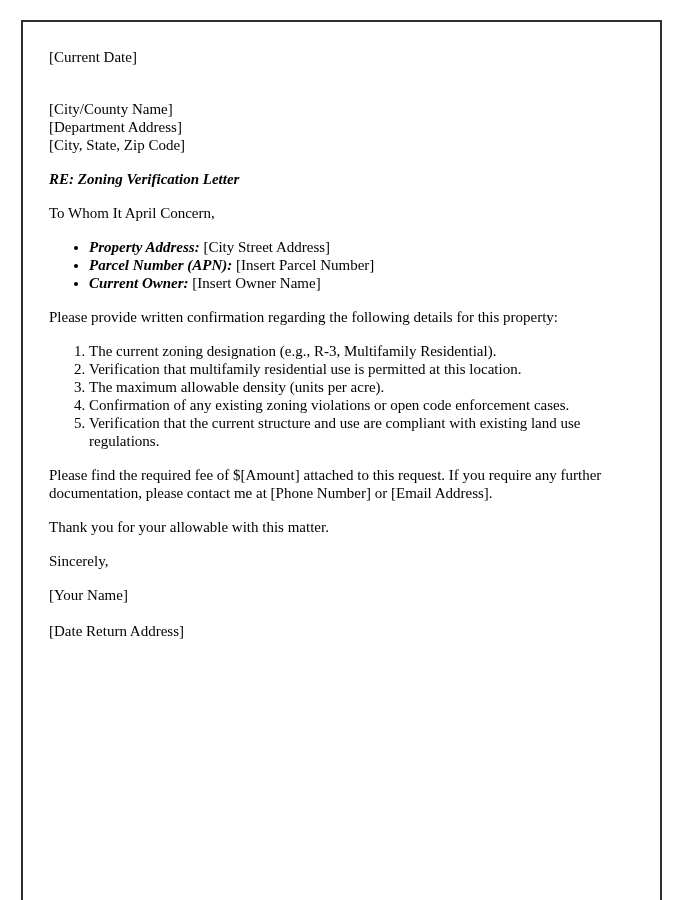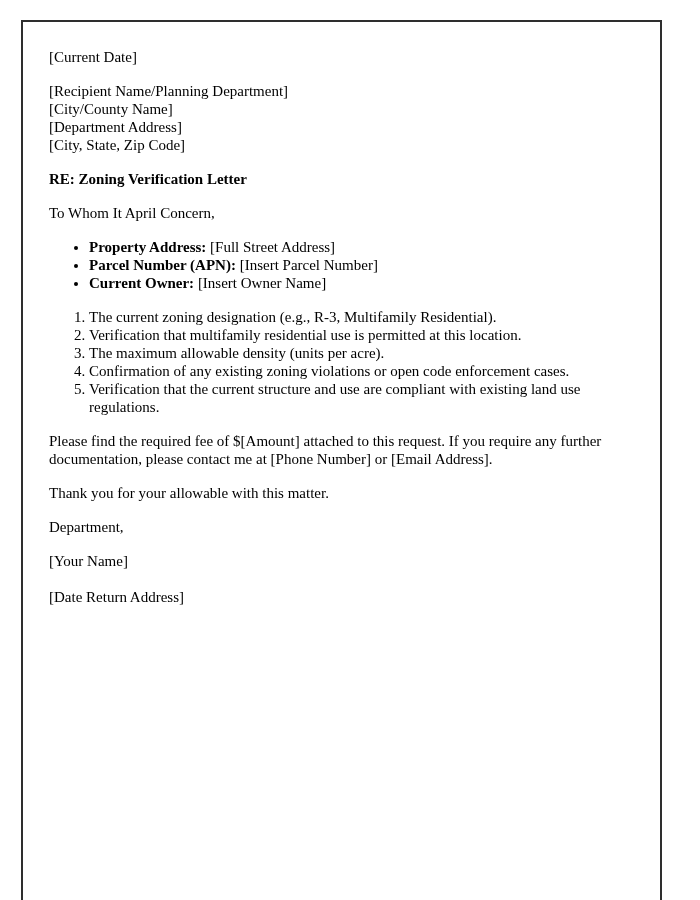--- a/index.html
+++ b/index.html
@@ -33,57 +33,59 @@
   }
   .page ul, .page ol {
     margin: 16px 0;
     padding-left: 40px;
   }
   .page li {
     margin: 0;
   }
   .bold {
     font-weight: bold;
+    font-style: italic;
   }
 </style>
 </head>
 <body>
 
 <div class="page">
 
   <p>[Current Date]</p>
 
-  <p><span>[Recipient Name/Planning Department]</span><br>
+  <p><br>
     <span>[City/County Name]</span><br>
     <span>[Department Address]</span><br>
     <span>[City, State, Zip Code]</span></p>
 
   <p class="bold">RE: Zoning Verification Letter</p>
 
   <p>To Whom It April Concern,</p>
 
 
   <ul>
-    <li><span class="bold">Property Address:</span> <span>[Full Street Address]</span></li>
+    <li><span class="bold">Property Address:</span> <span>[City Street Address]</span></li>
     <li><span class="bold">Parcel Number (APN):</span> <span>[Insert Parcel Number]</span></li>
     <li><span class="bold">Current Owner:</span> <span>[Insert Owner Name]</span></li>
   </ul>
 
+  <p>Please provide written confirmation regarding the following details for this property:</p>
 
   <ol>
     <li>The current zoning designation (e.g., R-3, Multifamily Residential).</li>
     <li>Verification that multifamily residential use is permitted at this location.</li>
     <li>The maximum allowable density (units per acre).</li>
     <li>Confirmation of any existing zoning violations or open code enforcement cases.</li>
     <li>Verification that the current structure and use are compliant with existing land use regulations.</li>
   </ol>
 
   <p>Please find the required fee of $[Amount] attached to this request. If you require any further documentation, please contact me at [Phone Number] or [Email Address].</p>
 
   <p>Thank you for your allowable with this matter.</p>
 
-  <p>Department,</p>
+  <p>Sincerely,</p>
 
   <p><span>[Your Name]</span><br>
     <br>
     <span>[Date Return Address]</span></p>
 
 </div>
 
 </body></html>

